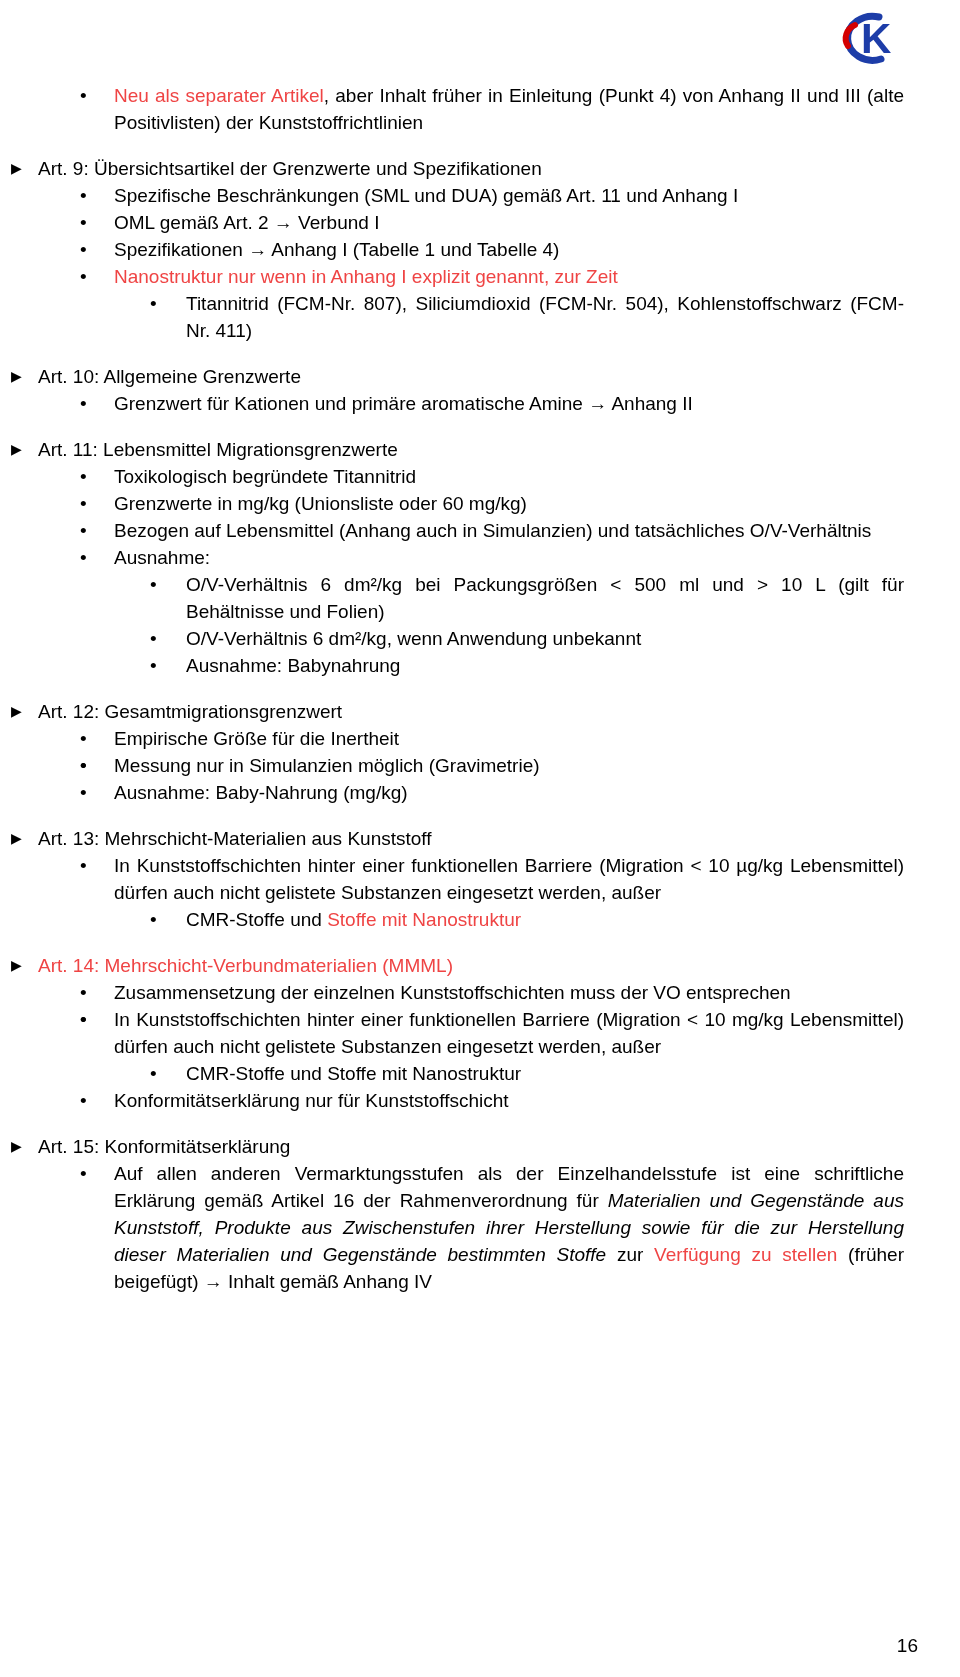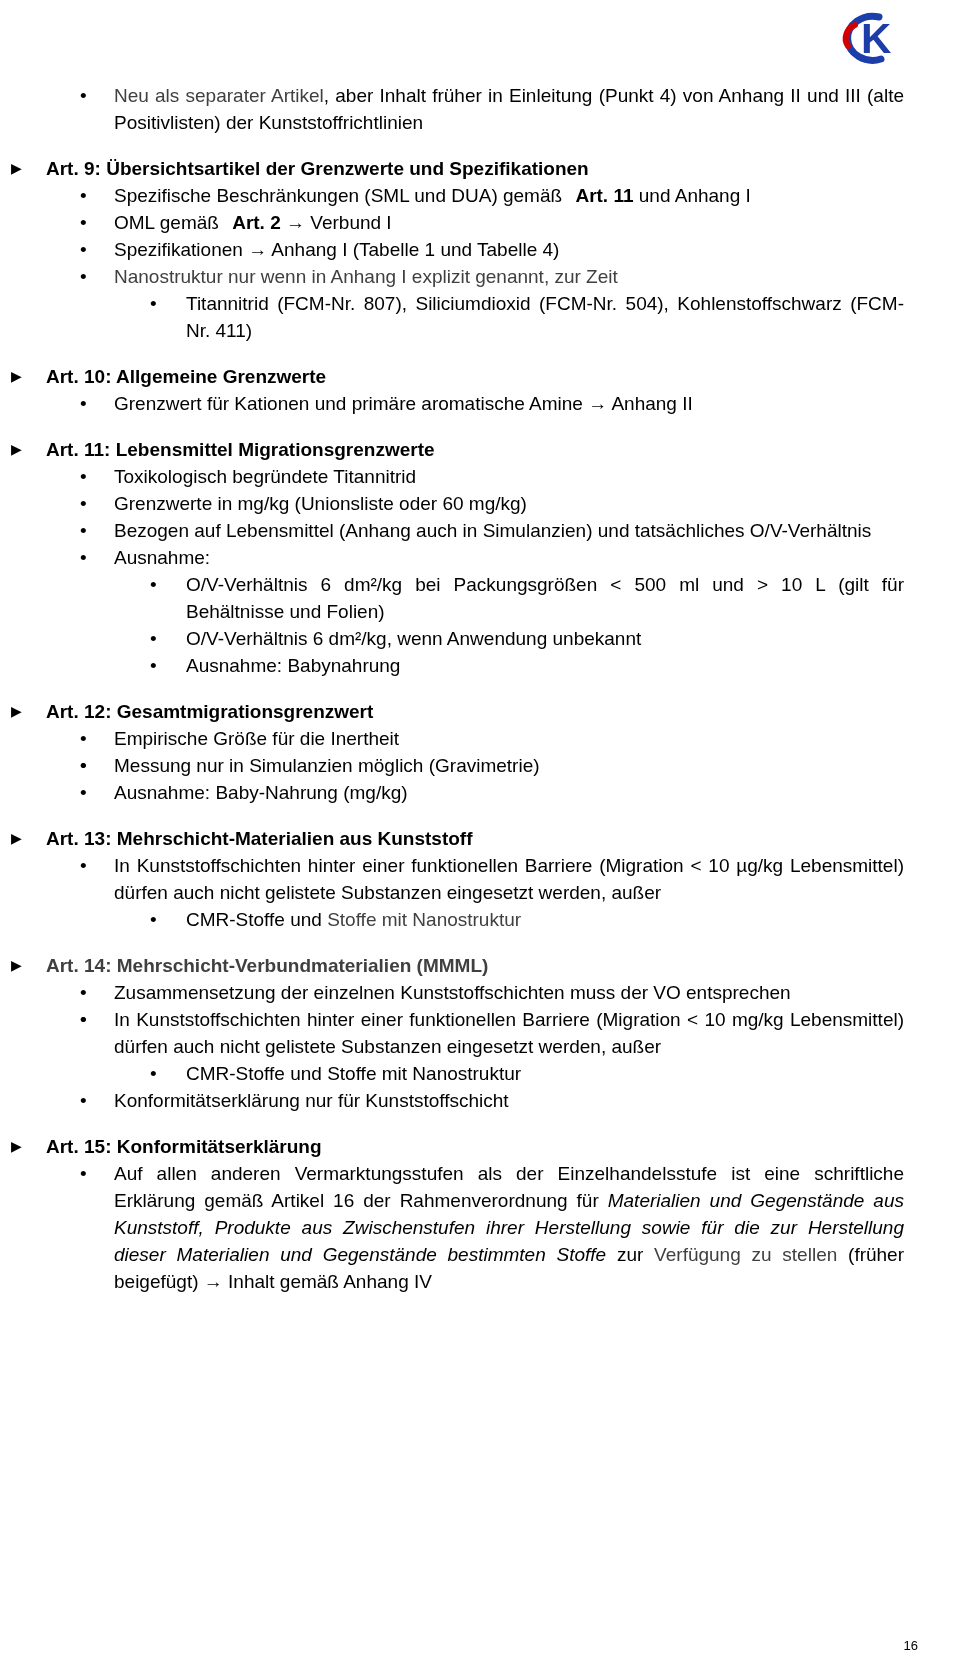--- a/index.html
+++ b/index.html
@@ -30,28 +30,28 @@
   }
   .block { position: relative; }
   .block.arrow { padding-left: 38px; margin-top: 19px; }
   .block.b1 { padding-left: 114px; text-align: justify; }
   .block.b2 { padding-left: 186px; text-align: justify; }
   .block:first-child { margin-top: 0; }
   .marker { position: absolute; top: 0; }
   .arrow > .marker { left: 11px; font-size: 14px; }
   .b1 > .marker { left: 80px; }
   .b2 > .marker { left: 150px; }
-  .bold { font-weight: bold; margin-left: 8px; }
-  .red { color: #404040; }
+  .bold { font-weight: normal; }
+  .red { color: #ef4444; }
   .italic { font-style: italic; }
   .page-number {
     position: absolute;
     right: 42px;
     bottom: 18px;
-    font-size: 13px;
+    font-size: 19px;
   }
 </style>
 </head>
 <body>
 
 <div class="page">
 
   <div class="logo">
     <svg width="70" height="60" viewBox="0 0 70 60">
       <path d="M 47 9 A 25 22 0 1 0 49 51" fill="none" stroke="#1d3da8" stroke-width="7" stroke-linecap="round"></path>

